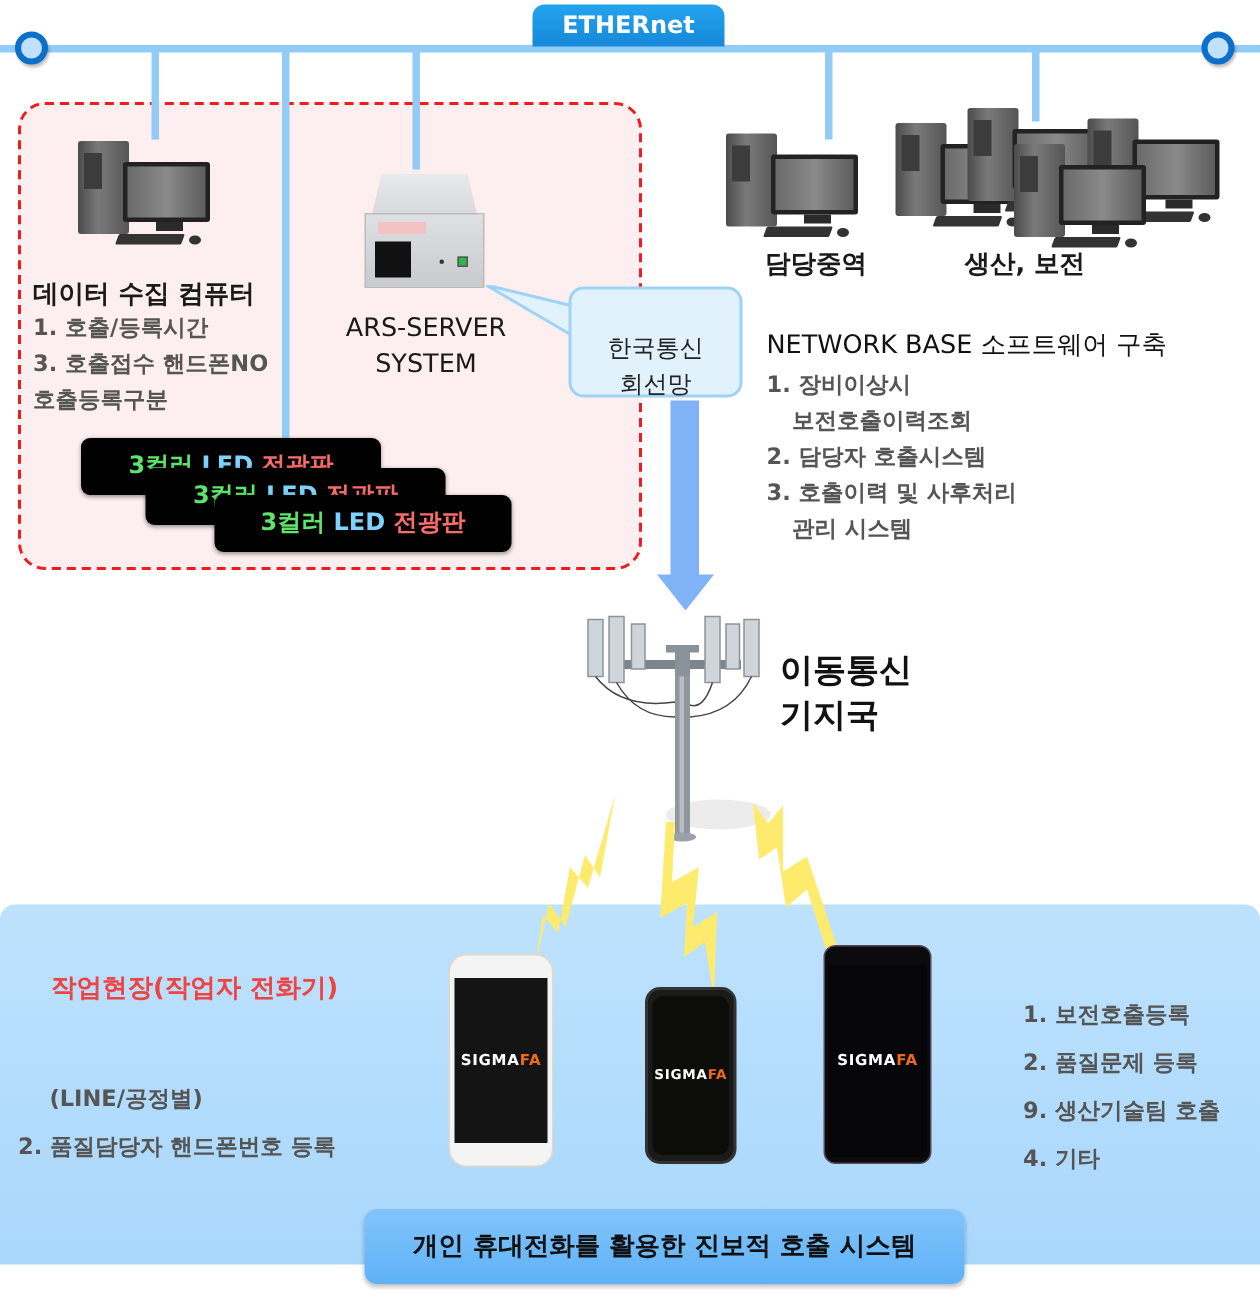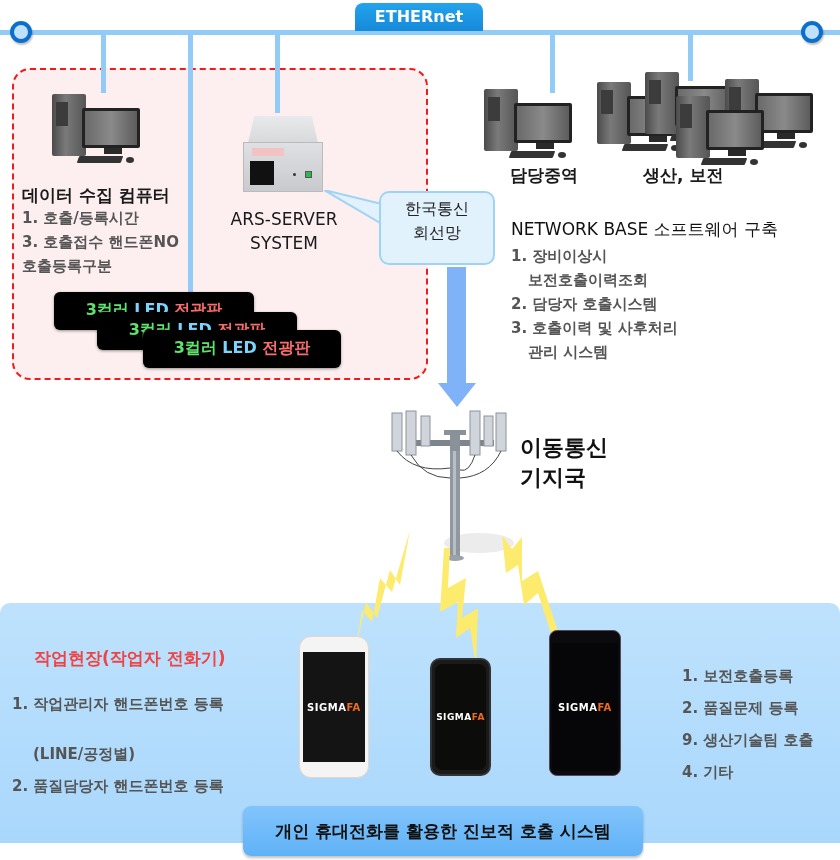--- a/index.html
+++ b/index.html
@@ -32,21 +32,21 @@
   
   .server { left: 243px; top: 112px; width: 80px; height: 82px; }
   .server .top { position: absolute; left: 8px; top: 0; width: 64px; height: 36px; background: linear-gradient(#e9eaec,#d6d7da); transform: perspective(80px) rotateX(30deg); }
   .server .front { position: absolute; left: 0; top: 30px; width: 80px; height: 50px; background: linear-gradient(#dfe0e3,#c9cacd); border: 1px solid #bbb; }
   .server .tag { position: absolute; left: 8px; top: 5px; width: 32px; height: 8px; background: #f3c2c2; font-size: 4px; color: #a22; }
   .server .fan { position: absolute; left: 6px; top: 18px; width: 24px; height: 24px; background: #111; }
   .server .btn { position: absolute; right: 10px; top: 28px; width: 7px; height: 7px; background: #2fb84a; border: 1px solid #555; }
   .server .led { position: absolute; right: 26px; top: 30px; width: 3px; height: 3px; background: #333; border-radius: 50%; }
 
   
-  .bubble { left: 379px; top: 191px; width: 116px; height: 74px; background: #e2f2fd; border: 2px solid #9fd3f6; border-radius: 10px; text-align: center; font-size: 16px; line-height: 24px; padding-top: 4px; color: #222; }
+  .bubble { left: 379px; top: 191px; width: 116px; height: 74px; background: #e2f2fd; border: 2px solid #9fd3f6; border-radius: 10px; text-align: center; font-size: 16px; line-height: 24px; padding-top: 27px; color: #222; }
   .bubble-tail { left: 324px; top: 190px; width: 60px; height: 40px; }
 
   
   .led-board { height: 38px; background: #000; border-radius: 6px; font-weight: bold; font-size: 16px; text-align: center; line-height: 36px; box-shadow: 0 1px 3px rgba(0,0,0,0.4); overflow: hidden; white-space: nowrap; }
   .led-green { color: #5ee36b; }
   .led-yellow { color: #7dd3fc; }
   .led-red { color: #fa6b6b; }
 
   
   .arrow-shaft { left: 447px; top: 267px; width: 19px; height: 117px; background: #7fb2f6; }
@@ -227,21 +227,20 @@
 </svg>
 <svg class="bolt" style="left:436px; top:548px; width:50px; height:120px;" viewBox="0 0 50 120">
   <polygon points="8,0 14,0 12,40 30,30 26,70 42,60 40,118 34,80 20,90 22,54 4,64" fill="#fdeb6e"></polygon>
 </svg>
 <svg class="bolt" style="left:496px; top:535px; width:70px; height:110px;" viewBox="0 0 70 110">
   <polygon points="6,0 16,14 26,2 26,46 42,36 66,108 58,108 42,58 28,70 22,30 10,38" fill="#fdeb6e"></polygon>
 </svg>
 
 <div class="abs" style="left:34px; top:647px; font-size:17px; font-weight:bold; color:#ef4444;">작업현장(작업자 전화기)</div>
 <div class="abs" style="left:12px; top:693px;">
-  <div class="label-item" style="line-height:22px;">1. 작업관리자 핸드폰번호 등록</div>
   <div class="label-item" style="line-height:22px; padding-left:21px;margin-top:28px;">(LINE/공정별)</div>
   <div class="label-item" style="line-height:22px; margin-top:10px;">2. 품질담당자 핸드폰번호 등록</div>
 </div>
 
 <div class="abs phone" style="left:299px; top:636px; width:70px; height:142px; background:#f4f4f4; border:1px solid #e5d6c7;">
   <div class="screen" style="left:3px; top:15px; width:62px; height:110px;">
     <div class="logo" style="font-size:10px;">
       <span class="sg">SIGMA</span><span class="fa">FA</span>
     </div>
   </div>

